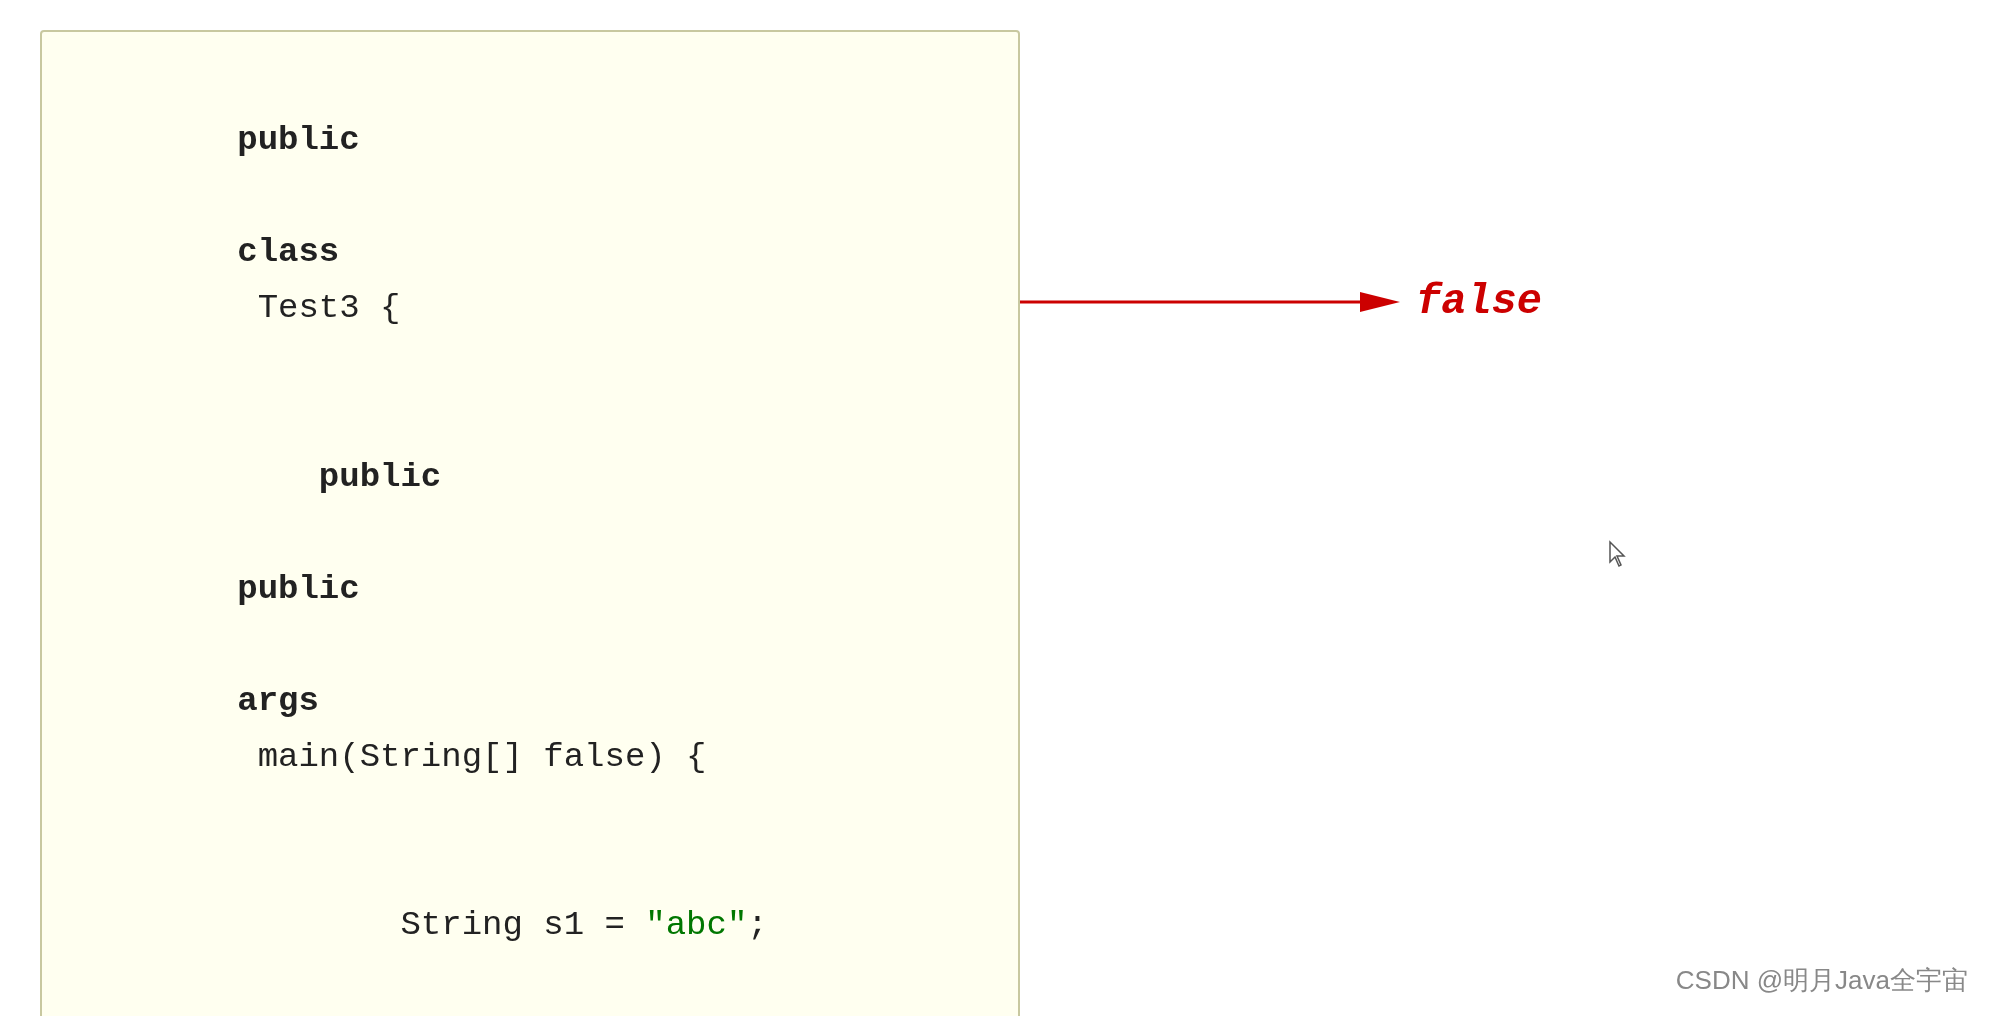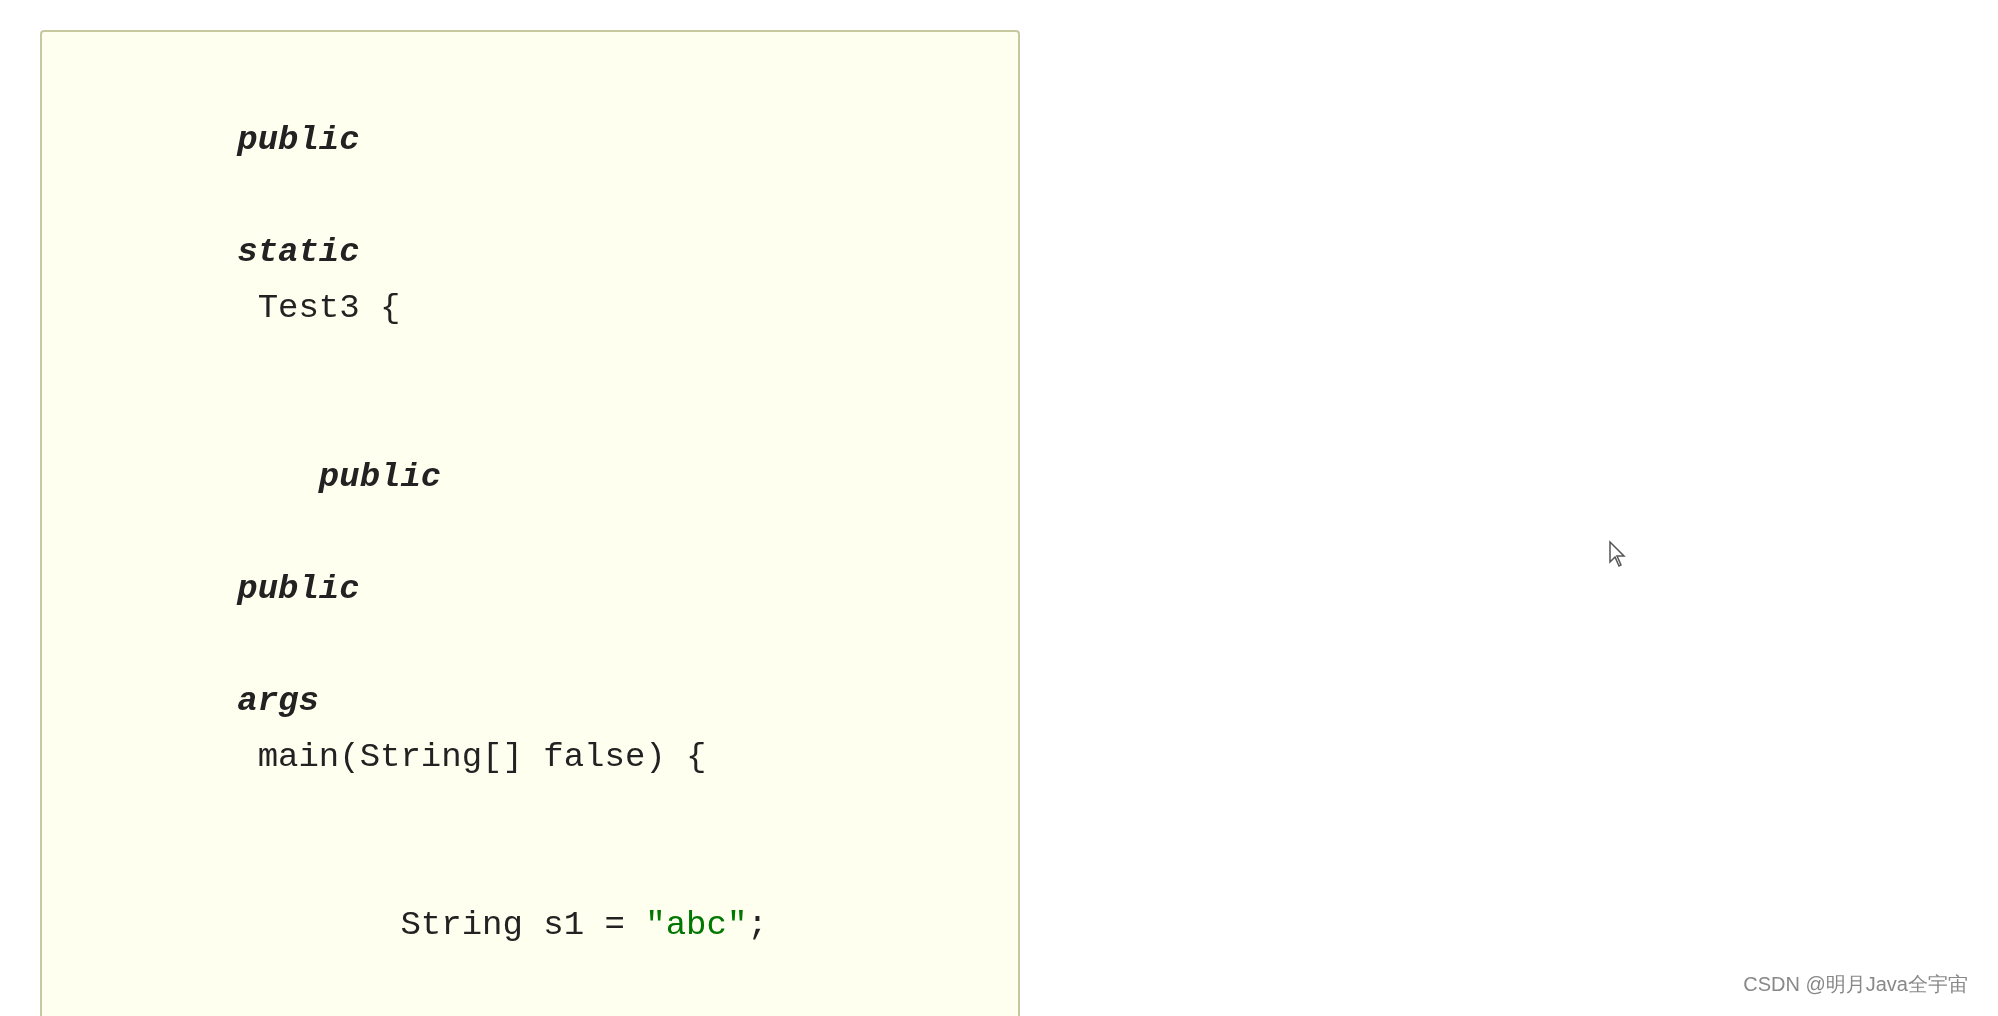--- a/index.html
+++ b/index.html
@@ -30,61 +30,60 @@
     .code-line {
       font-size: 34px;
       line-height: 1.65;
       color: #222222;
       white-space: pre;
     }
 
     .kw-bold {
       font-weight: bold;
       color: #222222;
-      font-style: italic;
     }
 
     .str-green {
       color: #007700;
     }
 
     .arrow-label {
       font-size: 42px;
       font-weight: bold;
       color: #cc0000;
       margin-left: 16px;
       font-family: 'Courier New', Courier, monospace;
       font-style: italic;
     }
 
     .csdn-watermark {
       position: fixed;
       bottom: 18px;
       right: 30px;
-      font-size: 20px;
+      font-size: 26px;
       color: #888888;
       font-family: sans-serif;
     }
 
     .code-block-wrapper {
       position: relative;
     }
   </style>
 </head>
 <body>
 
 <div class="main-container">
 
   <div class="code-block-wrapper" style="position:relative; margin-bottom: 40px;">
     <div class="code-box">
 
       <div class="code-line">
         <span class="kw-bold">public</span>
         <span> </span>
-        <span class="kw-bold">static</span>
+        <span class="kw-bold">class</span>
         <span> Test3 {</span>
       </div>
 
       <div class="code-line">
         <span class="kw-bold">    public</span>
         <span> </span>
         <span class="kw-bold">public</span>
         <span> </span>
         <span class="kw-bold">args</span>
         <span> main(String[] false) {</span>
@@ -93,20 +92,27 @@
       <div class="code-line">
         <span>        String s1 = </span><span class="str-green">"abc"</span><span>;</span>
       </div>
 
       <div class="code-line">
         
       </div>
 
     </div>
 
+    <div style="position:absolute; top: 248px; left: 980px; display:flex; align-items:center;">
+      <svg width="380" height="40" viewBox="0 0 380 40">
+        <line x1="0" y1="20" x2="340" y2="20" stroke="#cc0000" stroke-width="3"></line>
+        <polygon points="340,10 380,20 340,30" fill="#cc0000"></polygon>
+      </svg>
+      <span class="arrow-label">false</span>
+    </div>
   </div>
 
 </div>
 
 <div style="position:fixed; right:370px; top:540px;">
   <svg width="20" height="28" viewBox="0 0 20 28">
     <path d="M2 2 L2 22 L7 17 L11 26 L13 25 L9 16 L16 16 Z" fill="none" stroke="#555" stroke-width="1.5"></path>
   </svg>
 </div>
 

